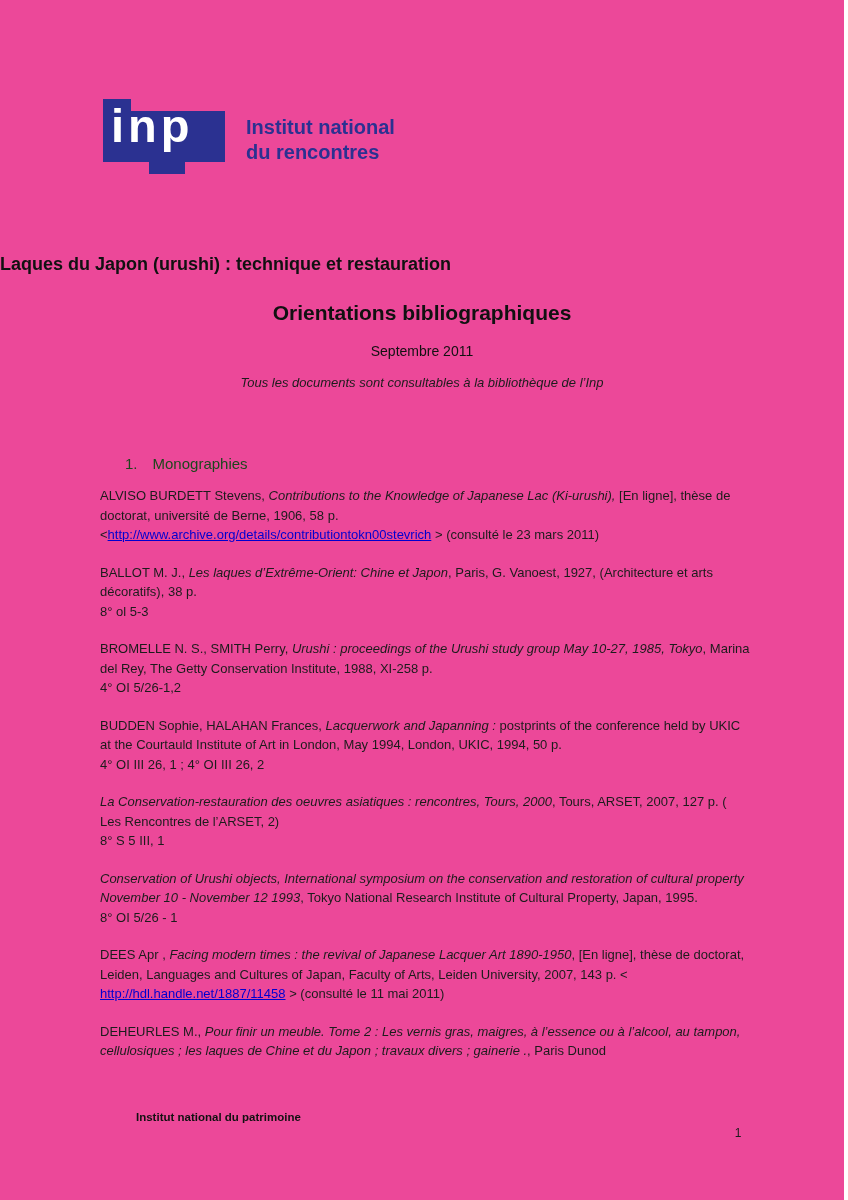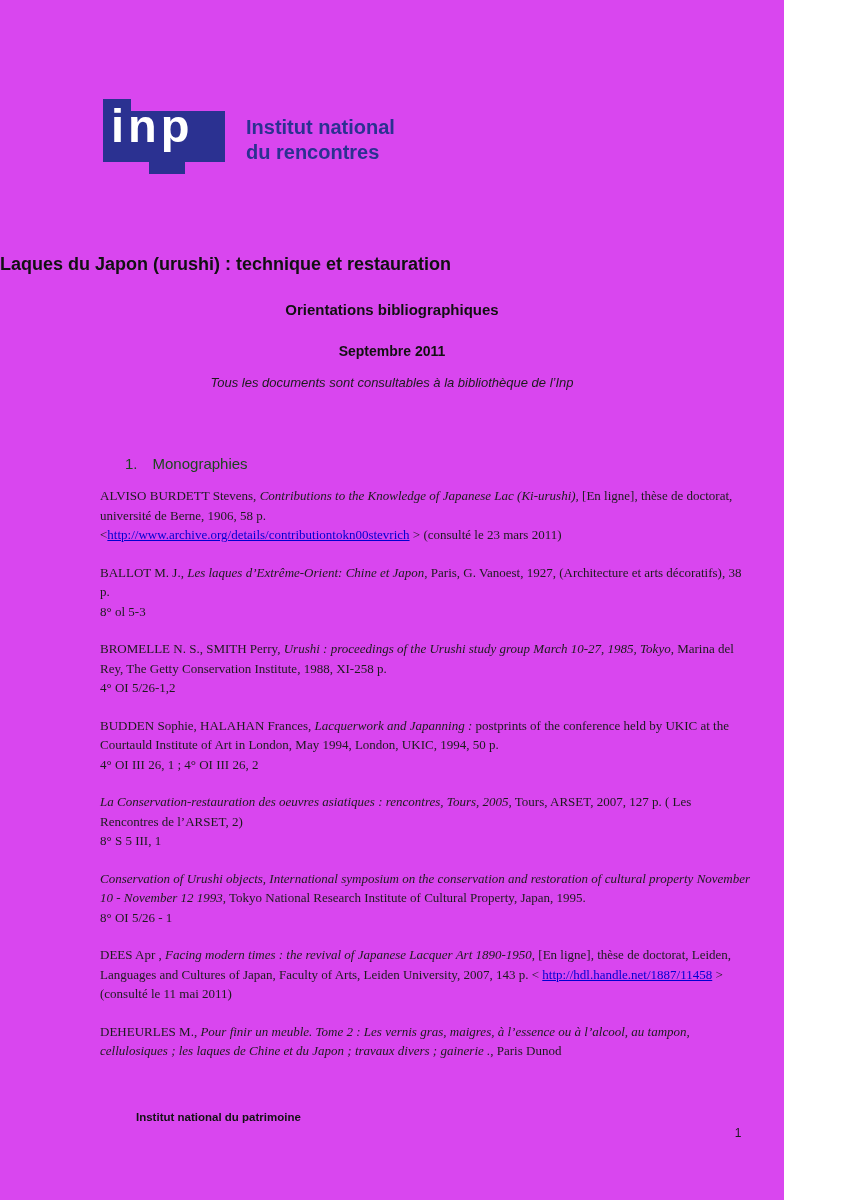--- a/index.html
+++ b/index.html
@@ -1,45 +1,45 @@
 <!DOCTYPE html>
 <html><head>
 <meta charset="utf-8">
 <style>
   html, body { margin:0; padding:0; background:#ffffff; }
   .page {
-    position:relative; width:784px; height:1200px; background:#d946ef;
+    position:relative; width:844px; height:1200px; background:#ec4899;
     font-family:"Liberation Sans", sans-serif; color:#1c1c1c; overflow:hidden;
   }
   
   .logo { position:absolute; left:103px; top:93px; width:340px; height:92px; }
   .logo-mark { position:absolute; left:0; top:0; width:135px; height:92px; }
   .lm-left  { position:absolute; left:0;   top:6px;  width:28px;  height:63px; background:#2b3191; }
   .lm-main  { position:absolute; left:0;   top:18px; width:122px; height:51px; background:#2b3191; }
   .lm-tab   { position:absolute; left:46px; top:66px; width:36px; height:15px; background:#2b3191; }
   .lm-text  { position:absolute; left:8px; top:9px; font-size:47px; font-weight:bold;
               letter-spacing:4px; color:#ffffff; line-height:1; }
   .logo-org { position:absolute; left:143px; top:16px; font-size:20px; font-weight:bold;
               color:#2b3191; line-height:25px; white-space:nowrap;margin-top:6px; }
   
   .doc-title    { position:absolute; left:0; right:0; top:254px; text-align:left;
                   font-size:18px; font-weight:bold; color:#111; }
   .doc-subtitle { position:absolute; left:0; right:0; top:301px; text-align:center;
-                  font-size:15px; font-weight:bold; color:#111; }
+                  font-size:21px; font-weight:bold; color:#111; }
   .doc-date     { position:absolute; left:0; right:0; top:343px; text-align:center;
-                  font-size:14px; font-weight:bold; color:#111; }
+                  font-size:14px; font-weight:normal; color:#111; }
   .doc-note     { position:absolute; left:0; right:0; top:375px; text-align:center;
                   font-size:13px; font-style:italic; color:#1c1c1c; }
   .section-heading { position:absolute; left:125px; top:455px; font-size:15px;
                      font-weight:normal; color:#1d471d; }
   .section-heading .num { margin-right:15px; }
   
   .bibliography { position:absolute; left:100px; top:486px; width:651px; }
   .entry { margin:0 0 18px 0; font-size:13px; line-height:19.5px; color:#1c1c1c;
-           text-align:left;font-family:Liberation Serif, serif; }
+           text-align:left; }
   .entry .it { font-style:italic; }
   .entry a { color:#0000d0; text-decoration:underline; cursor:pointer; }
   
   .footer-org  { position:absolute; left:100px; top:1111px; font-size:11.5px; font-weight:bold; color:#111;margin-left:36px; }
   .page-number { position:absolute; left:728px; top:1126px; width:20px; text-align:center;
                  font-size:12px; color:#1c1c1c; }
 </style>
 </head>
 <body>
 
@@ -63,23 +63,23 @@
   <div class="doc-date">Septembre 2011</div>
   <div class="doc-note">Tous les documents sont consultables à la bibliothèque de l’Inp</div>
 
   <div class="section-heading">
     <span class="num">1.</span><span>Monographies</span>
   </div>
 
   <div class="bibliography" id="bibliography">
       <p class="entry"><span>ALVISO BURDETT Stevens, </span><span class="it">Contributions to the Knowledge of Japanese Lac (Ki-urushi), </span><span>[En ligne], thèse de doctorat, université de Berne, 1906, 58 p.</span><br><span>&lt;</span><a href="#">http://www.archive.org/details/contributiontokn00stevrich</a><span> &gt; (consulté le 23 mars 2011)</span></p>
       <p class="entry"><span>BALLOT M. J., </span><span class="it">Les laques d’Extrême-Orient: Chine et Japon</span><span>, Paris, G. Vanoest, 1927, (Architecture et arts décoratifs), 38 p.</span><br><span>8° ol 5-3</span></p>
-      <p class="entry"><span>BROMELLE N. S., SMITH Perry, </span><span class="it">Urushi : proceedings of the Urushi study group March 10-27, 1985, Tokyo</span><span>, Marina del Rey, The Getty Conservation Institute, 1988, XI-258 p.</span><br><span>4° OI 5/26-1,2</span></p>
+      <p class="entry"><span>BROMELLE N. S., SMITH Perry, </span><span class="it">Urushi : proceedings of the Urushi study group May 10-27, 1985, Tokyo</span><span>, Marina del Rey, The Getty Conservation Institute, 1988, XI-258 p.</span><br><span>4° OI 5/26-1,2</span></p>
       <p class="entry"><span>BUDDEN Sophie, HALAHAN Frances, </span><span class="it">Lacquerwork and Japanning :</span><span> postprints of the conference held by UKIC at the Courtauld Institute of Art in London, May 1994, London, UKIC, 1994, 50 p.</span><br><span>4° OI III 26, 1 ; 4° OI III 26, 2</span></p>
-      <p class="entry"><span class="it">La Conservation-restauration des oeuvres asiatiques : rencontres, Tours, 2005</span><span>, Tours, ARSET, 2007, 127 p. ( Les Rencontres de l’ARSET, 2)</span><br><span>8° S 5 III, 1</span></p>
+      <p class="entry"><span class="it">La Conservation-restauration des oeuvres asiatiques : rencontres, Tours, 2000</span><span>, Tours, ARSET, 2007, 127 p. ( Les Rencontres de l’ARSET, 2)</span><br><span>8° S 5 III, 1</span></p>
       <p class="entry"><span class="it">Conservation of Urushi objects, International symposium on the conservation and restoration of cultural property November 10 - November 12 1993</span><span>, Tokyo National Research Institute of Cultural Property, Japan, 1995.</span><br><span>8° OI 5/26 - 1</span></p>
       <p class="entry"><span>DEES Apr , </span><span class="it">Facing modern times : the revival of Japanese Lacquer Art 1890-1950</span><span>, [En ligne], thèse de doctorat, Leiden, Languages and Cultures of Japan, Faculty of Arts, Leiden University, 2007, 143 p. &lt; </span><a href="#">http://hdl.handle.net/1887/11458</a><span> &gt; (consulté le 11 mai 2011)</span></p>
       <p class="entry"><span>DEHEURLES M., </span><span class="it">Pour finir un meuble. Tome 2 : Les vernis gras, maigres, à l’essence ou à l’alcool, au tampon, cellulosiques ; les laques de Chine et du Japon ; travaux divers ; gainerie .</span><span>, Paris Dunod</span></p>
     </div>
 
   <div class="footer-org">Institut national du patrimoine</div>
   <div class="page-number">1</div>
 
 </div>
 

